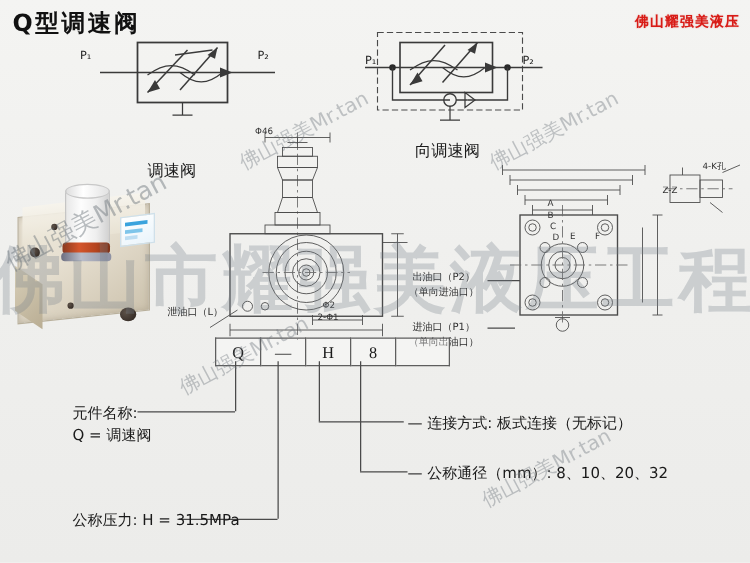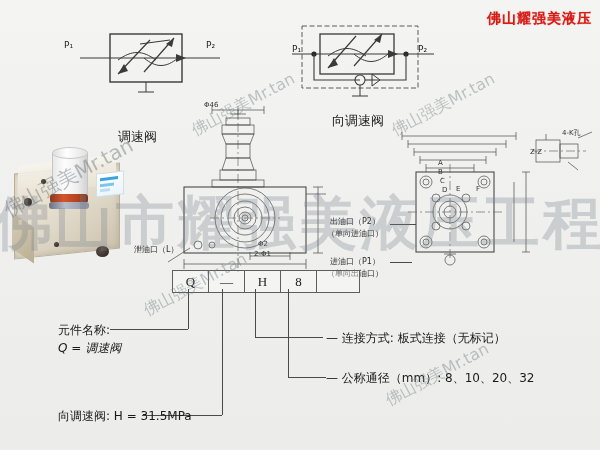--- a/index.html
+++ b/index.html
@@ -16,21 +16,21 @@
   
   .abs{position:absolute;}
 
   
   #title{
     left:10px;top:6px;font-size:19px;font-weight:bold;letter-spacing:2px;
     color:#111;font-family:"DejaVu Sans",sans-serif;white-space:nowrap;
   }
   
   #brand-red{
-    right:8px;top:10px;font-size:14px;font-weight:bold;letter-spacing:1px;
+    right:8px;top:10px;font-size:11px;font-weight:bold;letter-spacing:1px;
     color:#d81b16;white-space:nowrap;
     text-shadow:0 0 1px rgba(216,27,22,.5);
     font-family:Liberation Serif, serif;
   }
   
   #url{
     right:6px;bottom:4px;font-size:27px;font-weight:bold;color:#e0241b;
     letter-spacing:-1px;white-space:nowrap;font-family:"DejaVu Sans",sans-serif;
   }
 
@@ -124,20 +124,21 @@
 
   
   .plabel{font-size:8px;color:#2b2b2b;white-space:nowrap;font-family:"DejaVu Sans",sans-serif;}
   .dimlabel{font-size:7px;color:#333;white-space:nowrap;font-family:"DejaVu Sans",sans-serif;}
 </style>
 </head>
 <body>
 
 <div id="sheet">
 
+  <div class="abs" id="title">Q型调速阀</div>
 
   <div class="abs" id="brand-red">佛山耀强美液压</div>
 
   <div class="abs sym" style="left:78px;top:28px;">
     <svg width="150" height="68" viewBox="0 0 150 68">
       <rect x="32" y="6" width="72" height="48" fill="none" stroke="#3a3a3a" stroke-width="1.4"></rect>
       <line x1="2" y1="30" x2="142" y2="30" stroke="#3a3a3a" stroke-width="1.2"></line>
       <polygon points="108,30 98,26 98,34" fill="#3a3a3a"></polygon>
       <path d="M40,46 L72,12" stroke="#3a3a3a" stroke-width="1.2" fill="none"></path>
       <polygon points="40,46 46,36 50,43" fill="#3a3a3a"></polygon>
@@ -347,22 +348,22 @@
   <div class="abs ln lnv" style="left:188px;top:289px;height:40px;"></div>
   <div class="abs ln lnh" style="left:110px;top:329px;width:78px;"></div>
   <div class="abs ln lnv" style="left:222px;top:289px;height:126px;"></div>
   <div class="abs ln lnh" style="left:142px;top:415px;width:80px;"></div>
   <div class="abs ln lnv" style="left:255px;top:289px;height:48px;"></div>
   <div class="abs ln lnh" style="left:255px;top:337px;width:68px;"></div>
   <div class="abs ln lnv" style="left:288px;top:289px;height:88px;"></div>
   <div class="abs ln lnh" style="left:288px;top:377px;width:38px;"></div>
 
   <div class="abs leg" style="left:58px;top:322px;">元件名称:</div>
-  <div class="abs leg" style="left:58px;top:340px;font-style:italic;">Q  = 调速阀</div>
-  <div class="abs leg" style="left:58px;top:408px;">向调速阀:  H = 31.5MPa</div>
+  <div class="abs leg" style="left:58px;top:340px;">Q  = 调速阀</div>
+  <div class="abs leg" style="left:58px;top:408px;">公称压力:  H = 31.5MPa</div>
 
   <div class="abs leg" style="left:326px;top:330px;">— 连接方式:  板式连接（无标记）</div>
   <div class="abs leg" style="left:326px;top:370px;">— 公称通径（mm）:  8、10、20、32</div>
 
   <div class="wm-big">佛山市耀强美液压工程配件经营部</div>
   <div class="wm-diag" style="left:12px;top:196px;">佛山强美Mr.tan</div>
   <div class="wm-diag s" style="left:150px;top:300px;">佛山强美Mr.tan</div>
   <div class="wm-diag s" style="left:398px;top:120px;">佛山强美Mr.tan</div>
   <div class="wm-diag s" style="left:392px;top:390px;">佛山强美Mr.tan</div>
   <div class="wm-diag s" style="left:198px;top:120px;">佛山强美Mr.tan</div>

